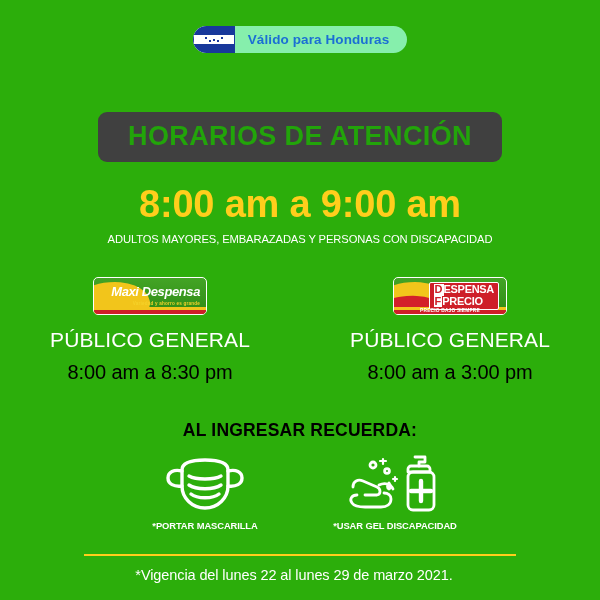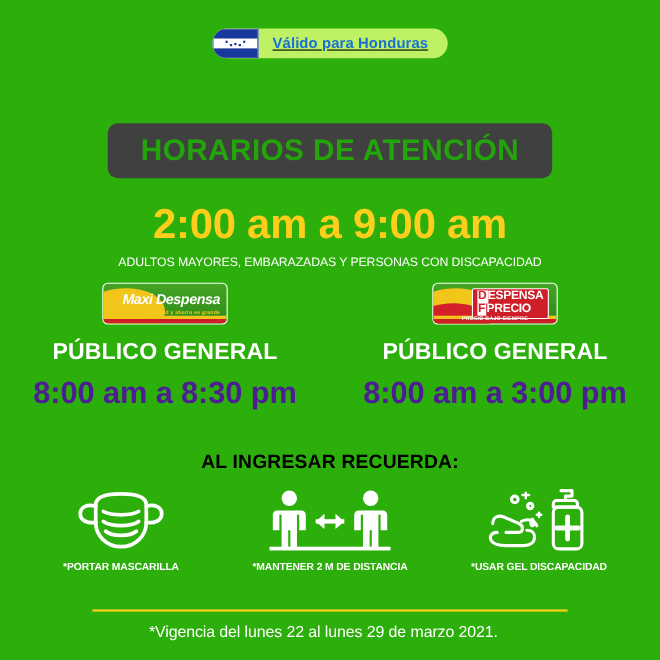--- a/index.html
+++ b/index.html
@@ -25,25 +25,24 @@
     flex-direction: column;
     align-items: center;
   }
 
   
   .top-banner {
     margin-top: 26px;
     height: 27px;
     display: flex;
     align-items: stretch;
-    background: #bef264;
+    background: #86efac;
     border-radius: 14px;
     padding-right: 18px;
     overflow: hidden;
-    text-decoration: underline;
   }
   .flag {
     width: 42px;
     height: 27px;
     flex: none;
     position: relative;
     background: #FFFFFF;
     border: 1px solid #18389B;
     box-sizing: border-box;
   }
@@ -115,43 +114,43 @@
     margin-top: 10px;
     color: #FFFFFF;
     font-size: 11.2px;
     font-weight: normal;
     letter-spacing: -0.1px;
     white-space: nowrap;
   }
 
   
   .stores {
-    margin-top: 12px;
+    margin-top: 32px;
     width: 100%;
     display: flex;
   }
   .store {
     flex: 1;
     display: flex;
     flex-direction: column;
     align-items: center;
   }
   .store-name {
     margin-top: 13px;
     color: #FFFFFF;
     font-size: 21px;
-    font-weight: bold;
+    font-weight: normal;
     letter-spacing: 0.1px;
     white-space: nowrap;
   }
   .store-hours {
     margin-top: 9px;
-    color: #4c1d95;
-    font-size: 28px;
-    font-weight: bold;
+    color: #000000;
+    font-size: 20px;
+    font-weight: normal;
     letter-spacing: -0.1px;
     white-space: nowrap;
   }
 
   
   .logo-box {
     width: 114px;
     height: 38px;
     border-radius: 5px;
     position: relative;
@@ -327,21 +326,21 @@
       </div>
       <div class="stripe-bottom"></div>
     </div>
     <div class="banner-text">Válido para Honduras</div>
   </div>
 
   <div class="title-plate">
     <div class="title-text">HORARIOS DE ATENCIÓN</div>
   </div>
 
-  <div class="senior-hours">2:00 am a 9:00 am</div>
+  <div class="senior-hours">8:00 am a 9:00 am</div>
   <div class="senior-note">ADULTOS MAYORES, EMBARAZADAS Y PERSONAS CON DISCAPACIDAD</div>
 
   <div class="stores">
 
     <div class="store">
       <div class="logo-box">
         <div class="logo-swoosh"></div>
         <div class="logo-stripe-red"></div>
         <div class="logo-stripe-yellow"></div>
         <div class="logo-maxi-text">
@@ -390,41 +389,20 @@
             <path d="M66 15 C74 13 80 16 80 22 C80 28 74 31 66 30"></path>
             <path d="M27 20 C34 24 52 24 59 20"></path>
             <path d="M27 29 C34 34 52 34 59 29"></path>
             <path d="M29 38 C35 43 51 43 57 38"></path>
           </g>
         </svg>
       </div>
       <div class="reminder-label">*PORTAR MASCARILLA</div>
     </div>
 
-    <div class="reminder">
-      <div class="reminder-icon">
-        <svg width="126" height="58" viewBox="0 0 126 58" aria-hidden="true">
-          <g fill="#FFFFFF">
-
-            <circle cx="26" cy="9" r="7"></circle>
-            <path d="M15 20 h22 a4 4 0 0 1 4 4 v14 h-6 v-14 h-2 v30 h-6 v-16 h-2 v16 h-6 v-30 h-2 v14 h-6 v-14 a4 4 0 0 1 4 -4 z"></path>
-
-            <circle cx="100" cy="9" r="7"></circle>
-            <path d="M89 20 h22 a4 4 0 0 1 4 4 v14 h-6 v-14 h-2 v30 h-6 v-16 h-2 v16 h-6 v-30 h-2 v14 h-6 v-14 a4 4 0 0 1 4 -4 z"></path>
-
-            <rect x="8" y="53" width="110" height="3.4"></rect>
-
-            <rect x="50" y="28" width="26" height="4"></rect>
-            <path d="M50 30 L58 23 L58 37 Z"></path>
-            <path d="M76 30 L68 23 L68 37 Z"></path>
-          </g>
-        </svg>
-      </div>
-      <div class="reminder-label">*MANTENER 2 M DE DISTANCIA</div>
-    </div>
 
     <div class="reminder">
       <div class="reminder-icon">
         <svg width="104" height="58" viewBox="0 0 104 58" aria-hidden="true">
           <g fill="none" stroke="#FFFFFF" stroke-width="2.8" stroke-linecap="round" stroke-linejoin="round">
 
             <path d="M72 2 h10 v5 h-6 v4"></path>
             <path d="M68 11 h16 a3 3 0 0 1 3 3 v3 h-22 v-3 a3 3 0 0 1 3 -3 z"></path>
             <rect x="65" y="17" width="26" height="38" rx="5"></rect>
 

